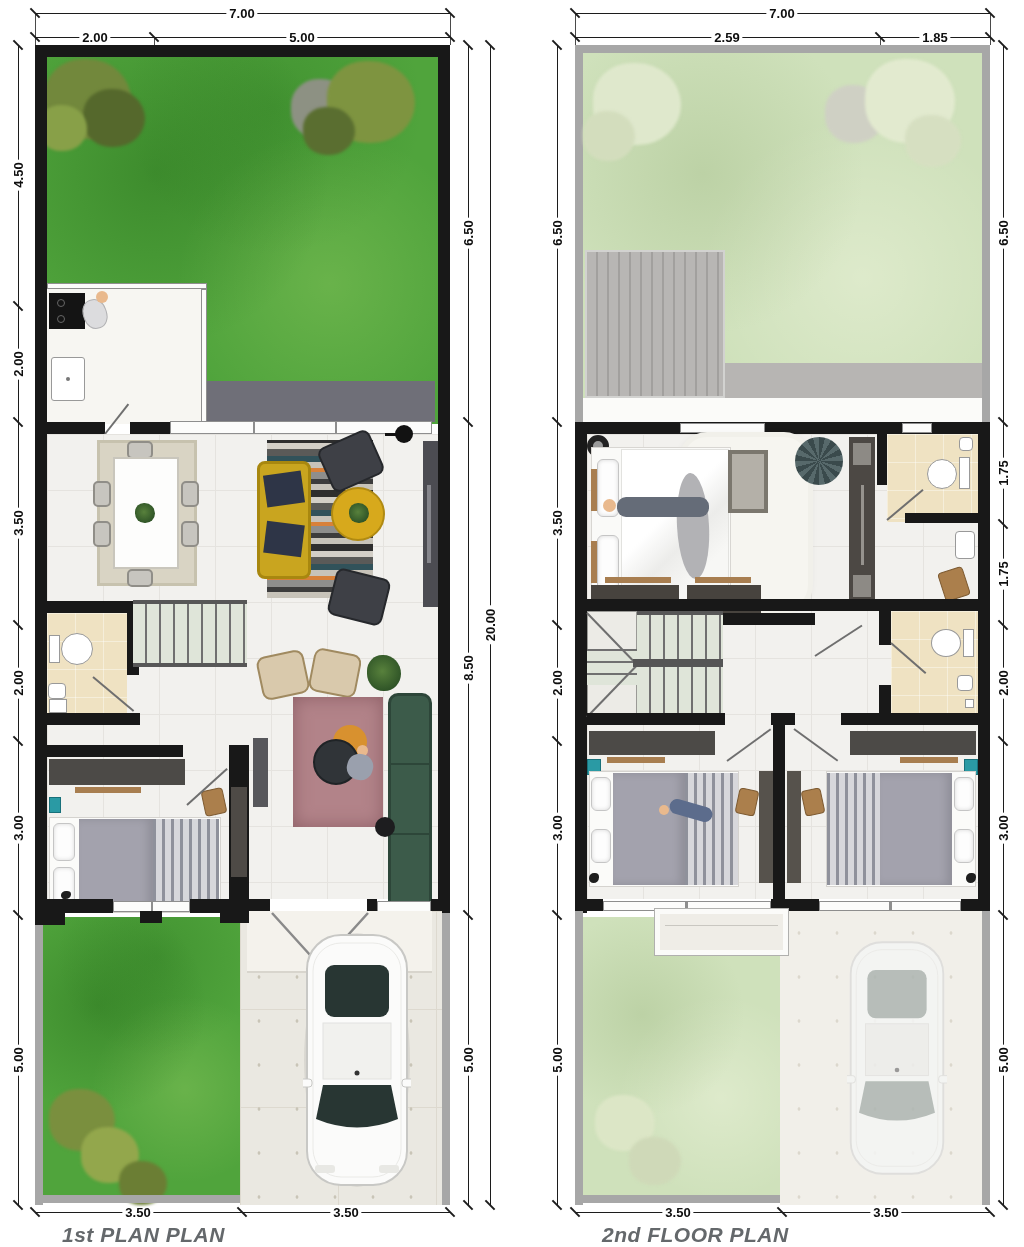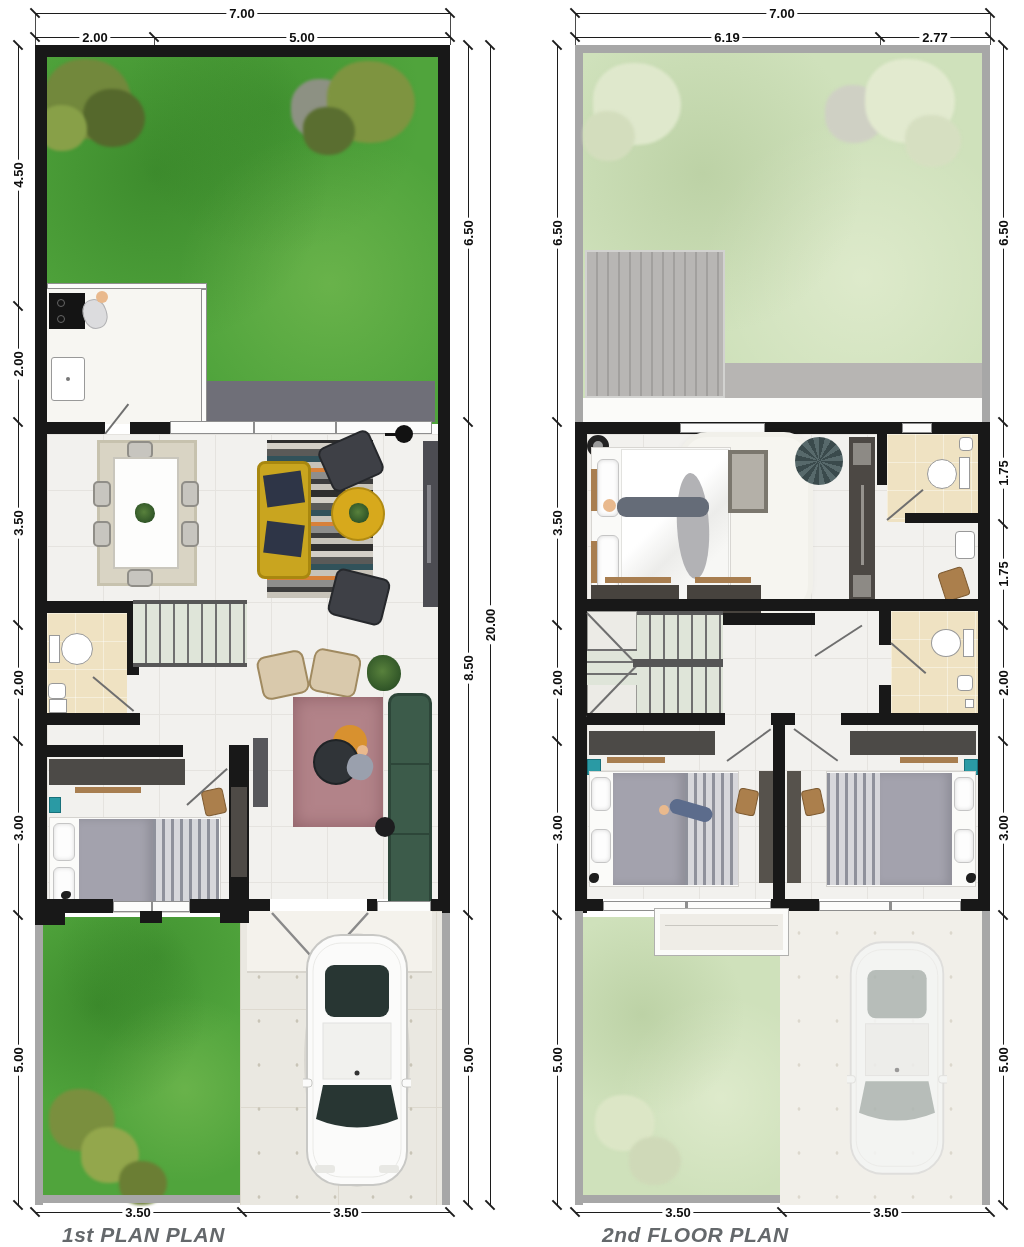--- a/index.html
+++ b/index.html
@@ -106,22 +106,22 @@
   <div class="abs dimH" style="left:575px;top:37px;width:415px"></div>
   <div class="abs ext" style="left:575px;top:13px;width:1px;height:32px"></div>
   <div class="abs ext" style="left:990px;top:13px;width:1px;height:32px"></div>
   <div class="abs ext" style="left:880px;top:37px;width:1px;height:8px"></div>
   <div class="abs tick" style="left:575px;top:13px"></div>
   <div class="abs tick" style="left:990px;top:13px"></div>
   <div class="abs tick" style="left:575px;top:37px"></div>
   <div class="abs tick" style="left:880px;top:37px"></div>
   <div class="abs tick" style="left:990px;top:37px"></div>
   <span class="abs lab" style="left:782px;top:13px">7.00</span>
-  <span class="abs lab" style="left:727px;top:37px">6.19</span>
-  <span class="abs lab" style="left:935px;top:37px">2.77</span>
+  <span class="abs lab" style="left:727px;top:37px">2.59</span>
+  <span class="abs lab" style="left:935px;top:37px">1.85</span>
 
   <div class="abs dimV" style="left:557px;top:45px;height:1160px"></div>
   <div class="abs tick" style="left:557px;top:45px"></div>
   <div class="abs tick" style="left:557px;top:422px"></div>
   <div class="abs tick" style="left:557px;top:625px"></div>
   <div class="abs tick" style="left:557px;top:741px"></div>
   <div class="abs tick" style="left:557px;top:915px"></div>
   <div class="abs tick" style="left:557px;top:1205px"></div>
   <span class="abs lab v" style="left:557px;top:233px">6.50</span>
   <span class="abs lab v" style="left:557px;top:523px">3.50</span>

